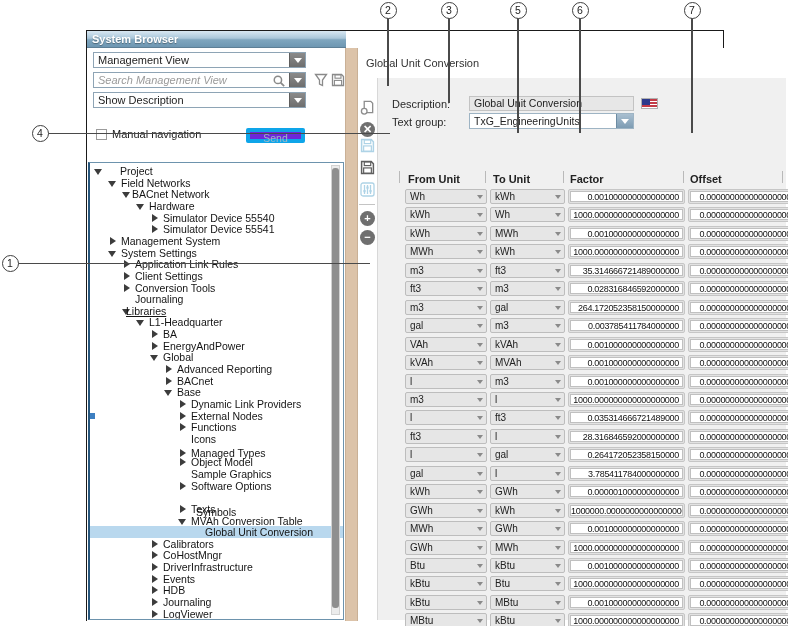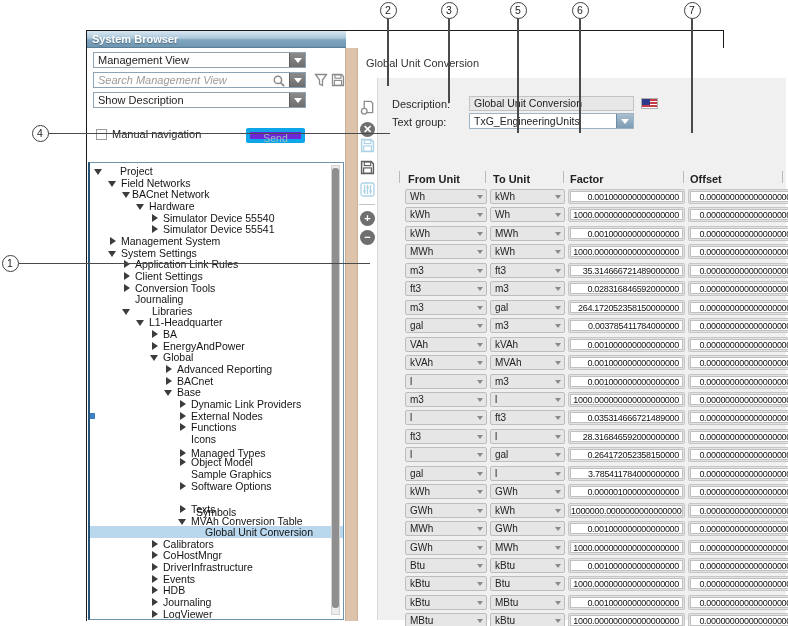--- a/index.html
+++ b/index.html
@@ -187,21 +187,21 @@
           </div>
           <div class="titem" style="top: 116.5px;">
             <span class="tglyph col" style="left: 32px;"></span>
             <span class="tlabel" style="left: 45px;">Conversion Tools</span>
           </div>
           <div class="titem" style="top: 128.15px;">
             <span class="tlabel" style="left: 45px;">Journaling</span>
           </div>
           <div class="titem" style="top: 139.8px;">
             <span class="tglyph exp" style="left: 32px;"></span>
-            <span class="tlabel" style="left: 62px;">Libraries</span>
+            <span class="tlabel" style="left: 36px; text-decoration: underline;">Libraries</span>
           </div>
           <div class="titem" style="top: 151.45px;">
             <span class="tglyph exp" style="left: 46px;"></span>
             <span class="tlabel" style="left: 59px;">L1-Headquarter</span>
           </div>
           <div class="titem" style="top: 163.1px;">
             <span class="tglyph col" style="left: 60px;"></span>
             <span class="tlabel" style="left: 73px;">BA</span>
           </div>
           <div class="titem" style="top: 174.75px;">

